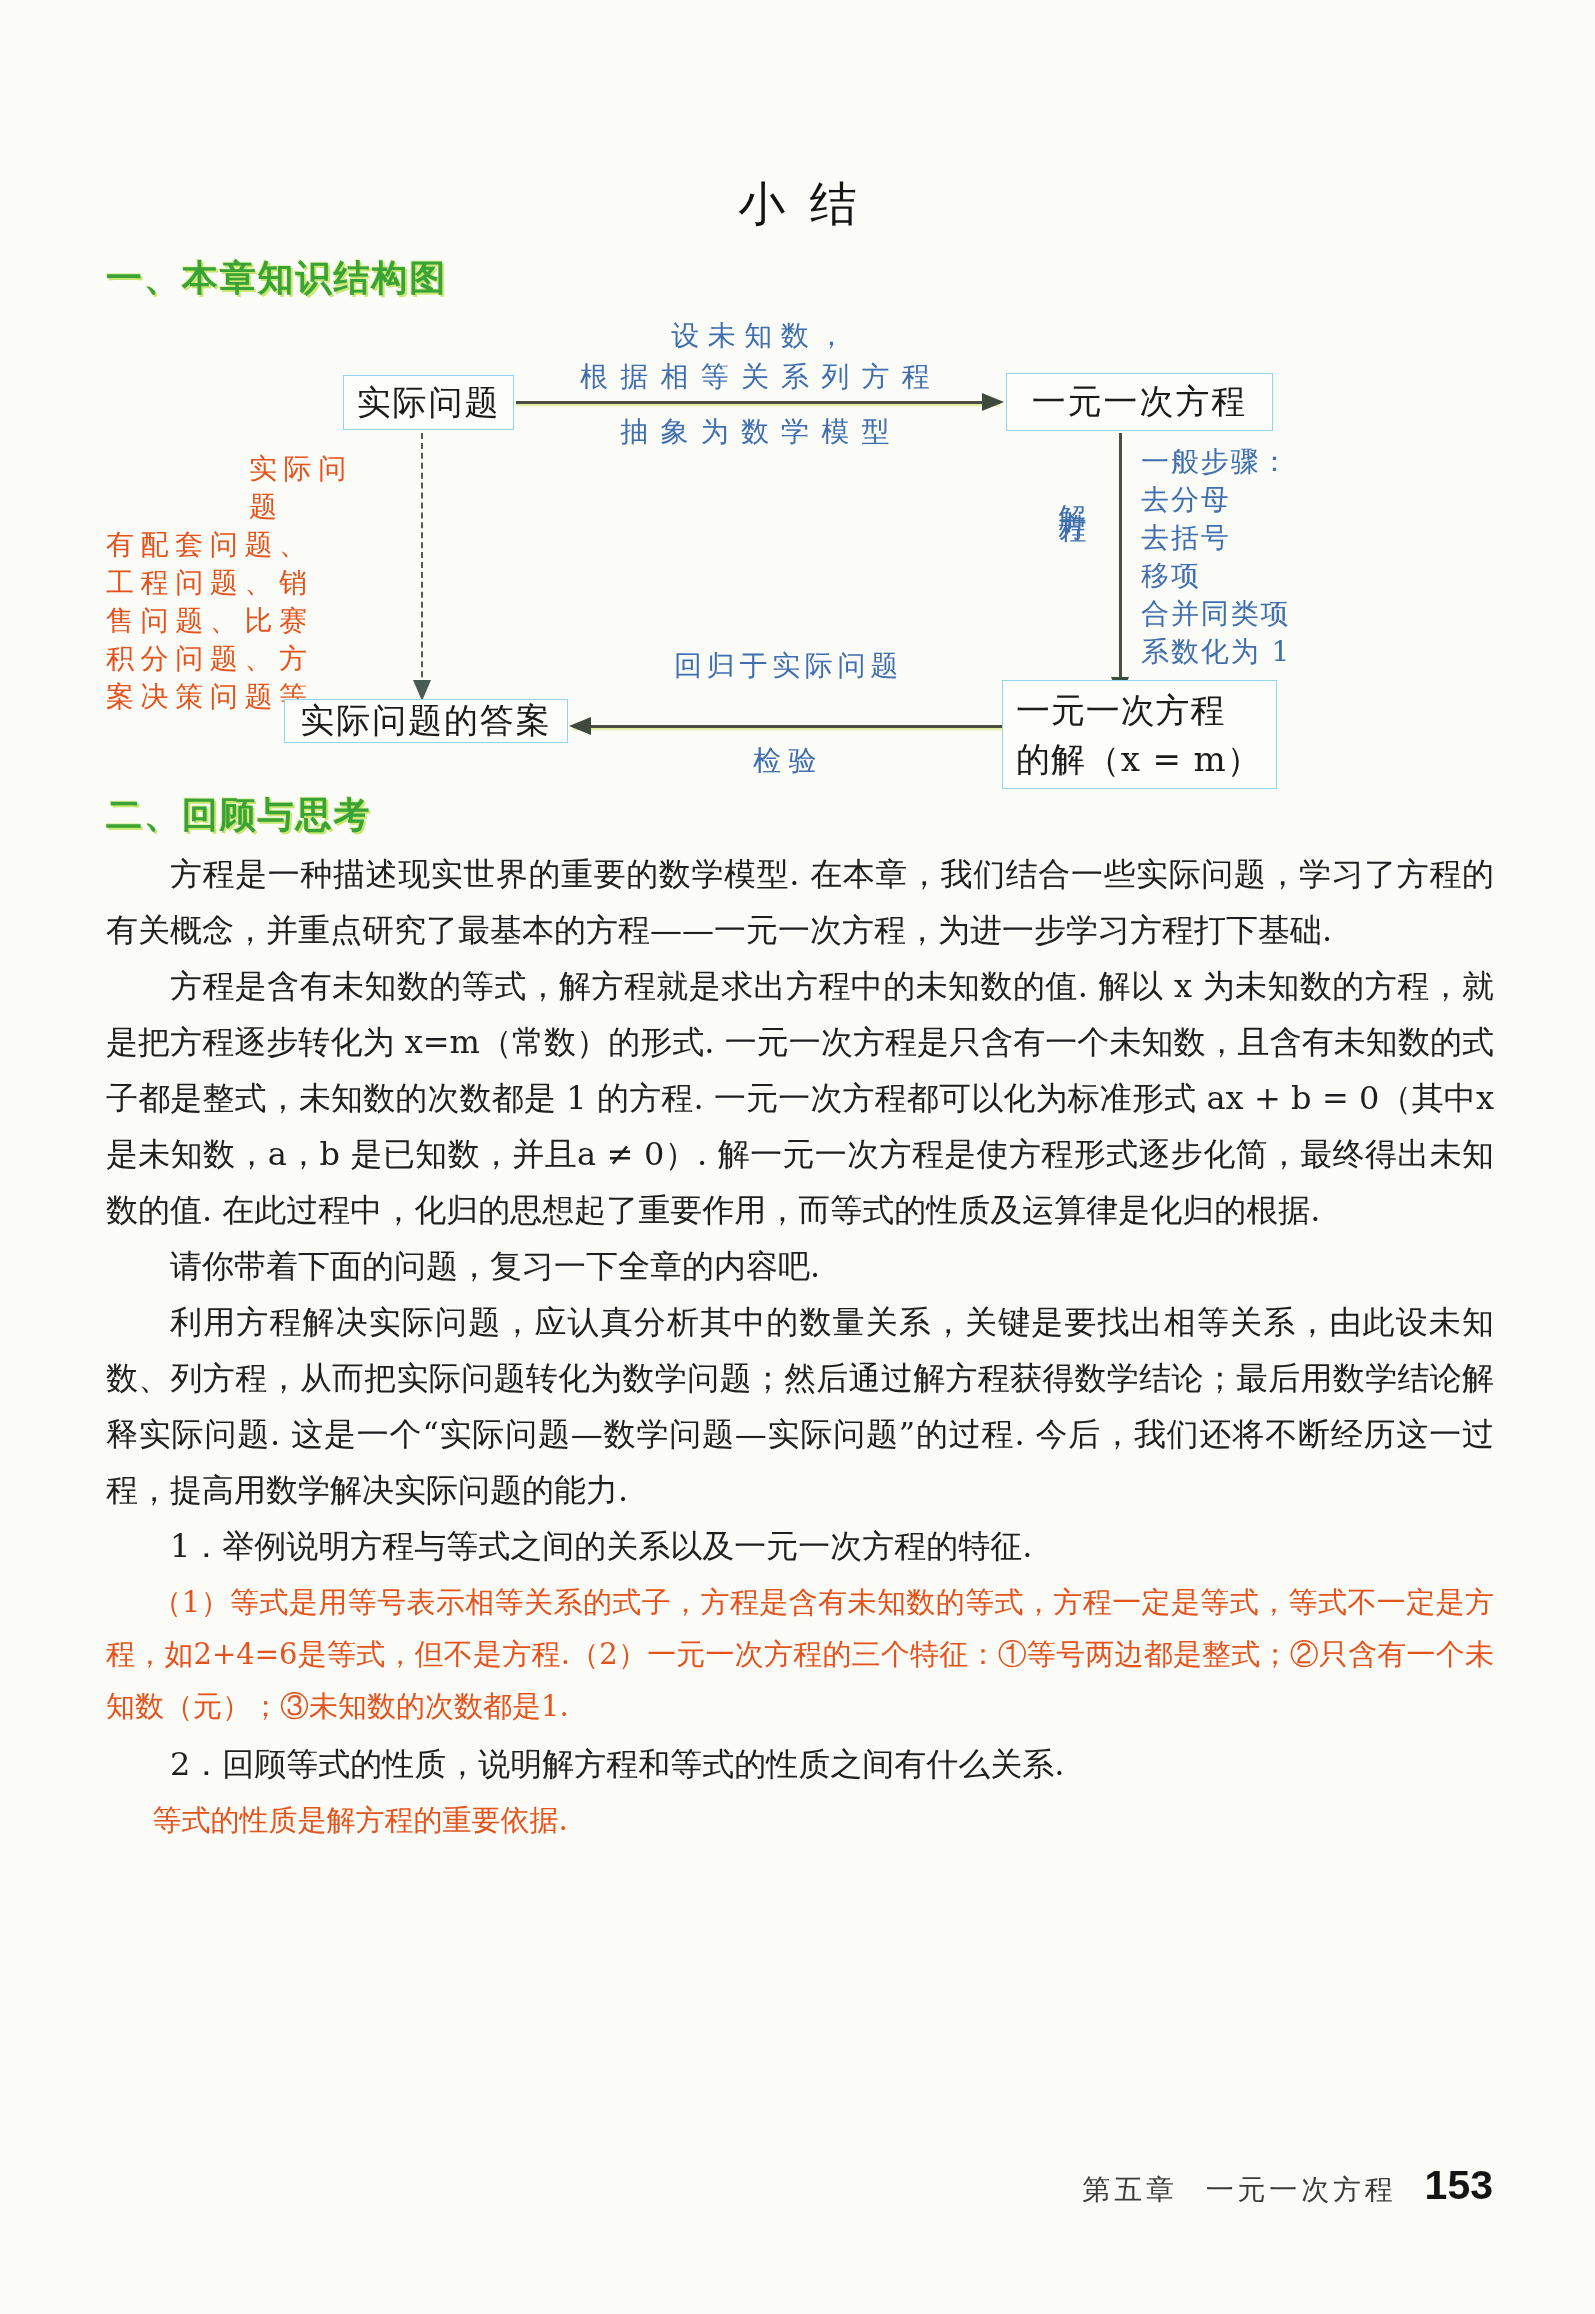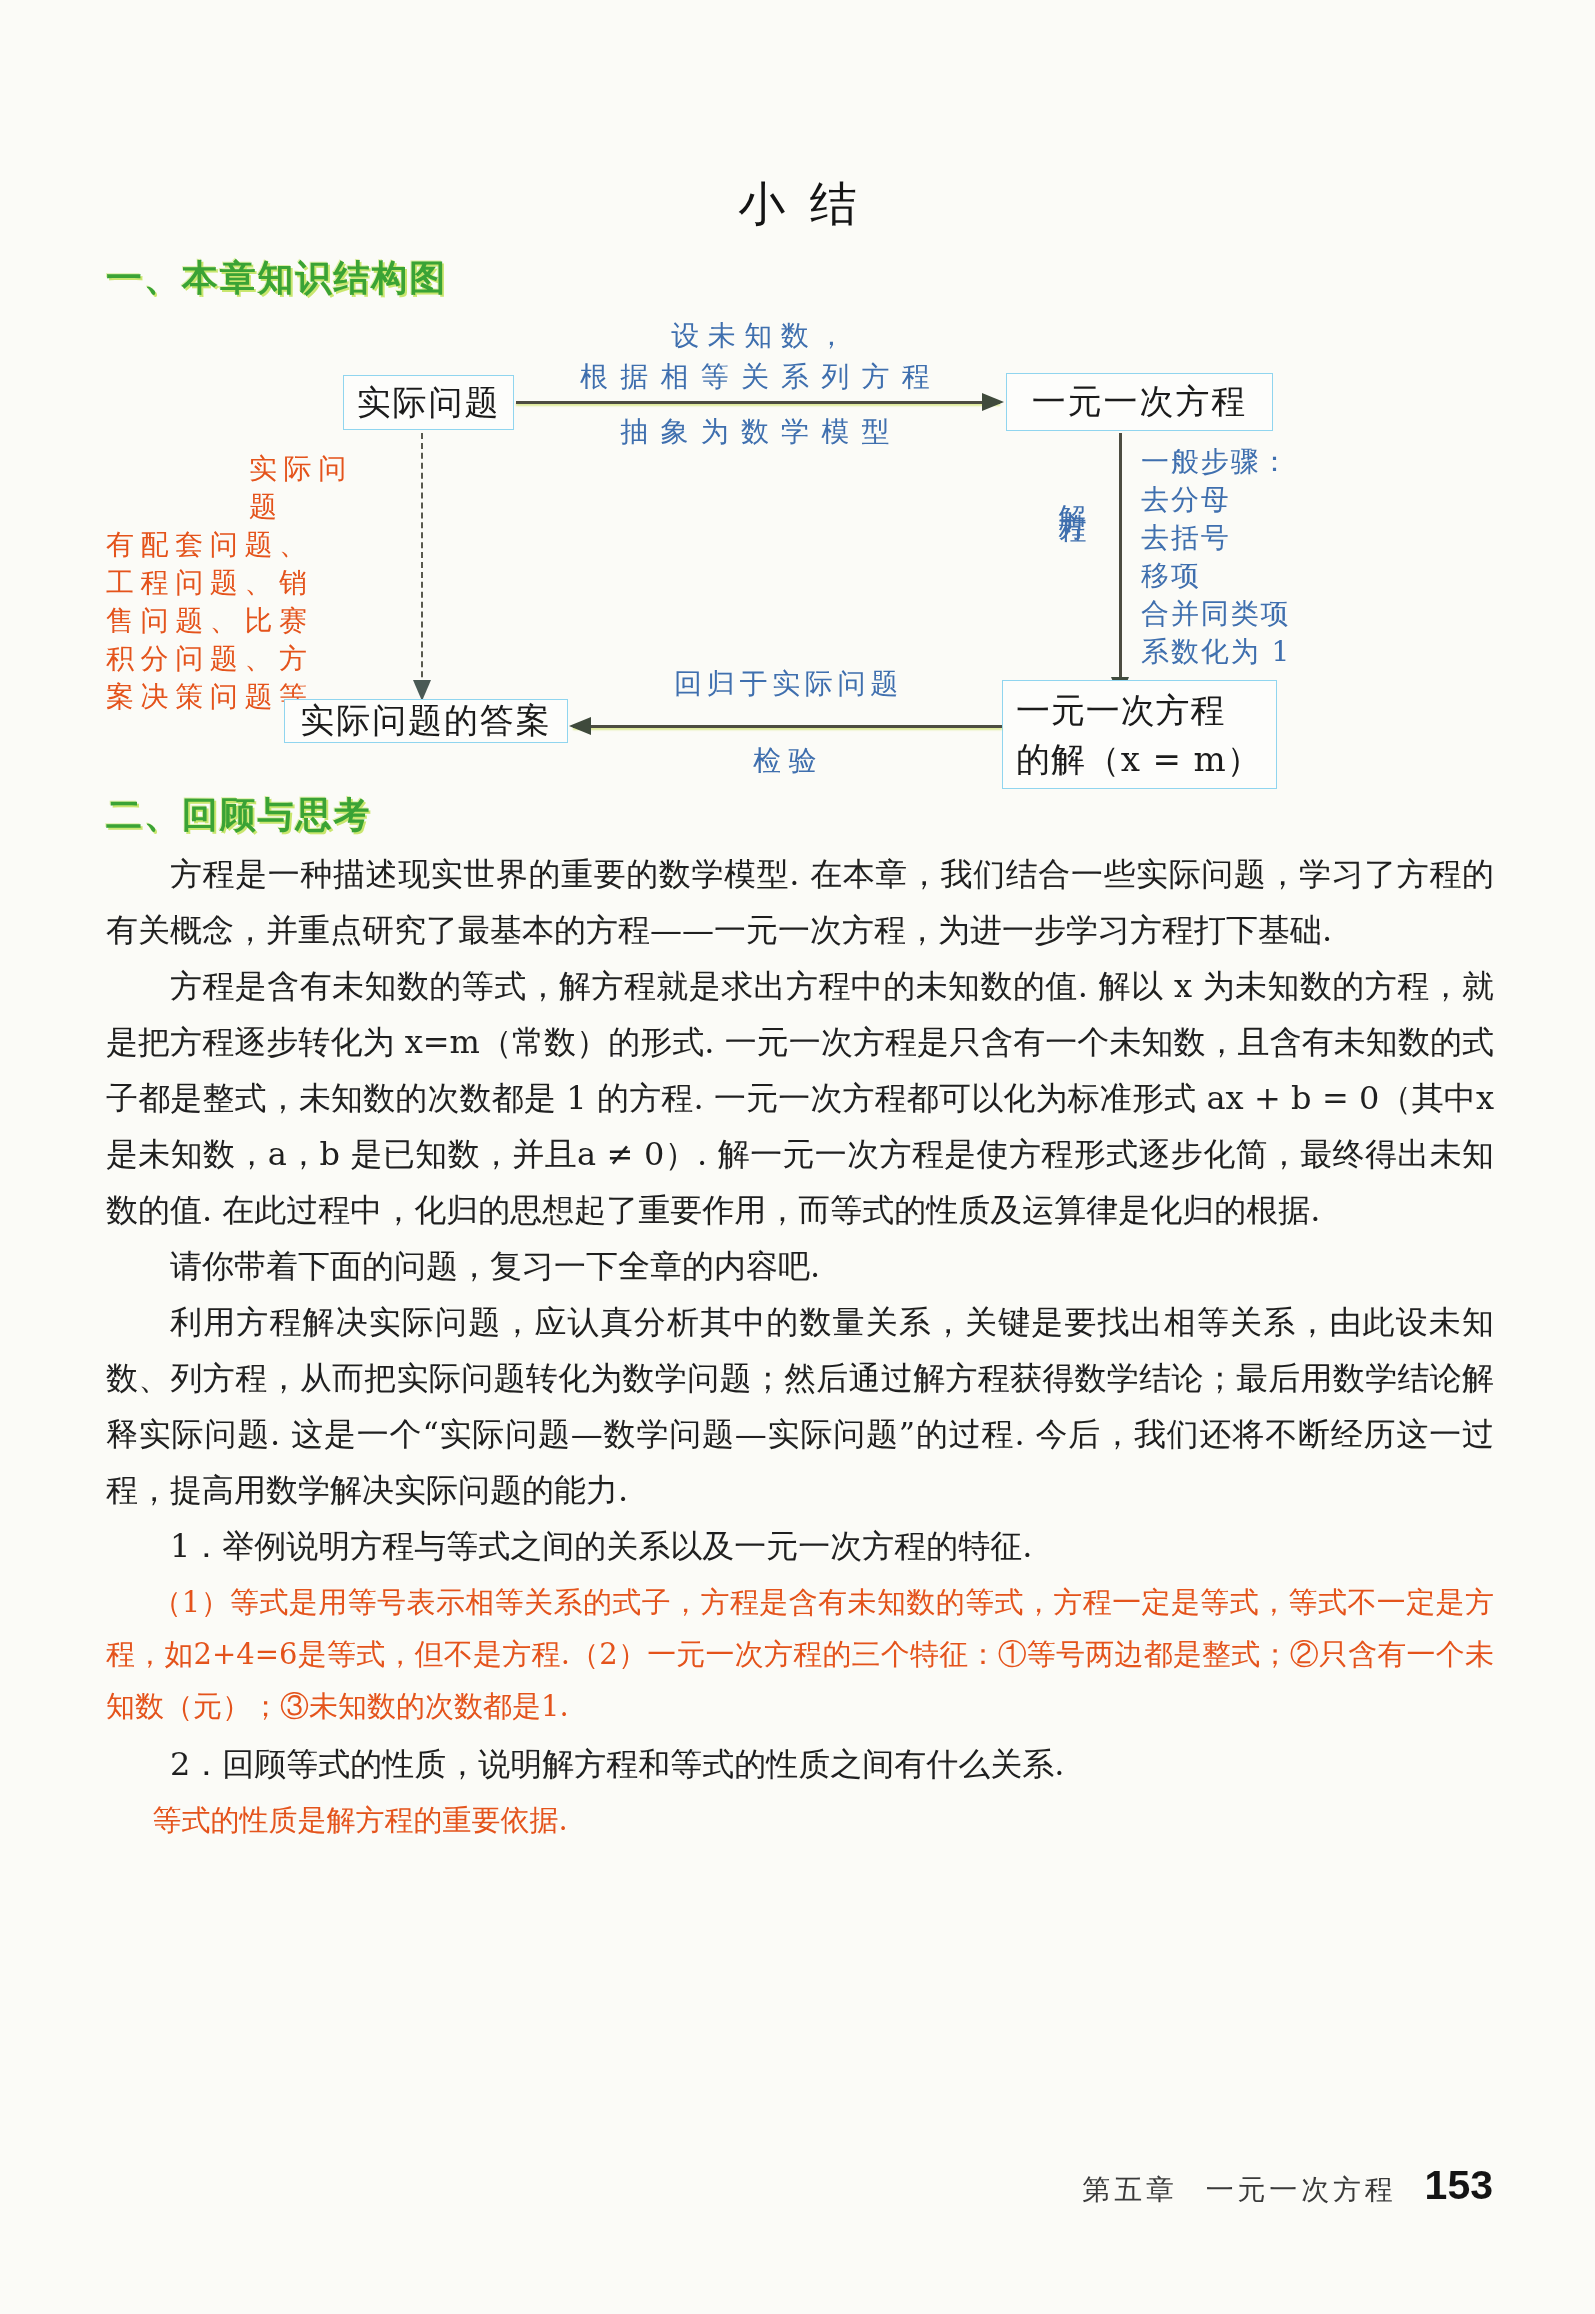--- a/index.html
+++ b/index.html
@@ -115,21 +115,21 @@
       <div>系数化为 1</div>
     </div>
 
     <div class="dnode two-line" style="left:1002px; top:369px; width:275px; height:109px; font-size:34px;">
       <span>一元一次方程</span>
       <span>的解（x = m）</span>
     </div>
     <div class="dnode" style="left:284px; top:388px; width:284px; height:44px;">实际问题的答案</div>
 
     <div class="hline head-left" style="left:573px; top:414px; width:429px;"></div>
-    <div class="blue-label" style="left:584px; top:354px; width:409px; letter-spacing:4.7px;">回归于实际问题</div>
+    <div class="blue-label" style="left:584px; top:336px; width:409px; letter-spacing:4.7px;">回归于实际问题</div>
     <div class="blue-label" style="left:584px; top:431px; width:409px; letter-spacing:7.5px;">检验</div>
   </div>
 
   <div class="green-heading" style="top:791px;">二、回顾与思考</div>
 
   <div class="review">
     <p>方程是一种描述现实世界的重要的数学模型. 在本章，我们结合一些实际问题，学习了方程的有关概念，并重点研究了最基本的方程——一元一次方程，为进一步学习方程打下基础.</p>
     <p>方程是含有未知数的等式，解方程就是求出方程中的未知数的值. 解以 x 为未知数的方程，就是把方程逐步转化为 x=m（常数）的形式. 一元一次方程是只含有一个未知数，且含有未知数的式子都是整式，未知数的次数都是 1 的方程. 一元一次方程都可以化为标准形式 ax + b = 0（其中x 是未知数，a，b 是已知数，并且a ≠ 0）. 解一元一次方程是使方程形式逐步化简，最终得出未知数的值. 在此过程中，化归的思想起了重要作用，而等式的性质及运算律是化归的根据.</p>
     <p>请你带着下面的问题，复习一下全章的内容吧.</p>
     <p>利用方程解决实际问题，应认真分析其中的数量关系，关键是要找出相等关系，由此设未知数、列方程，从而把实际问题转化为数学问题；然后通过解方程获得数学结论；最后用数学结论解释实际问题. 这是一个“实际问题—数学问题—实际问题”的过程. 今后，我们还将不断经历这一过程，提高用数学解决实际问题的能力.</p>

